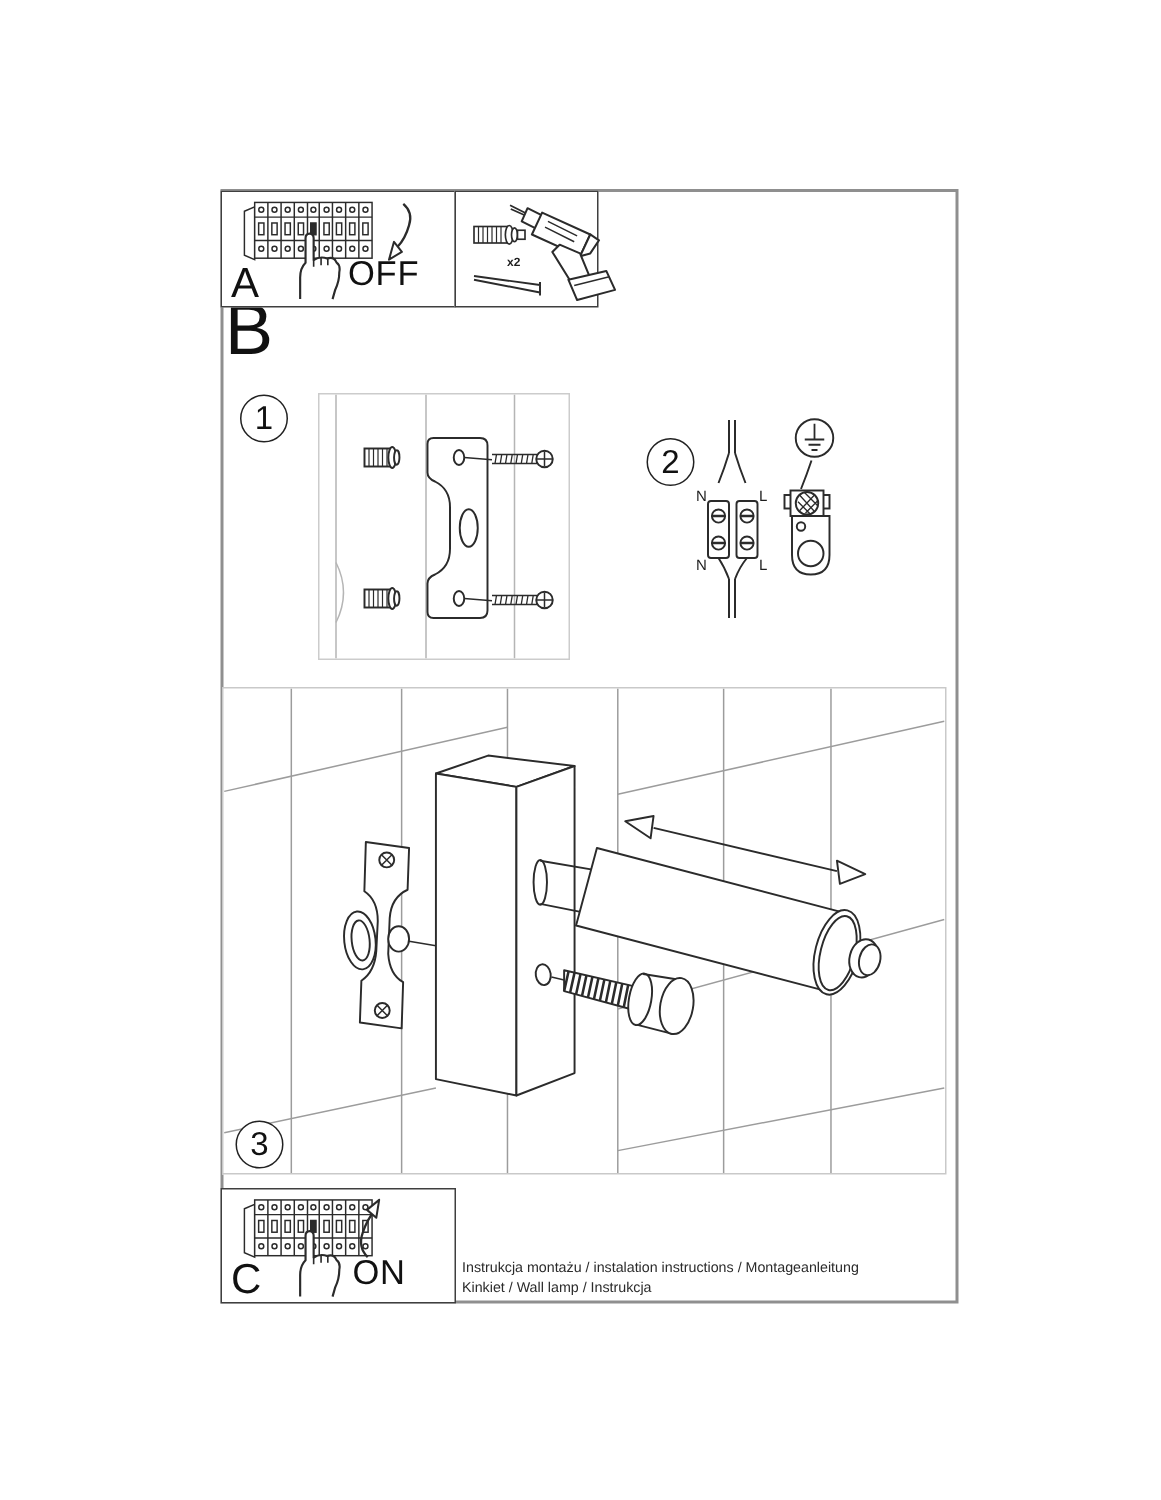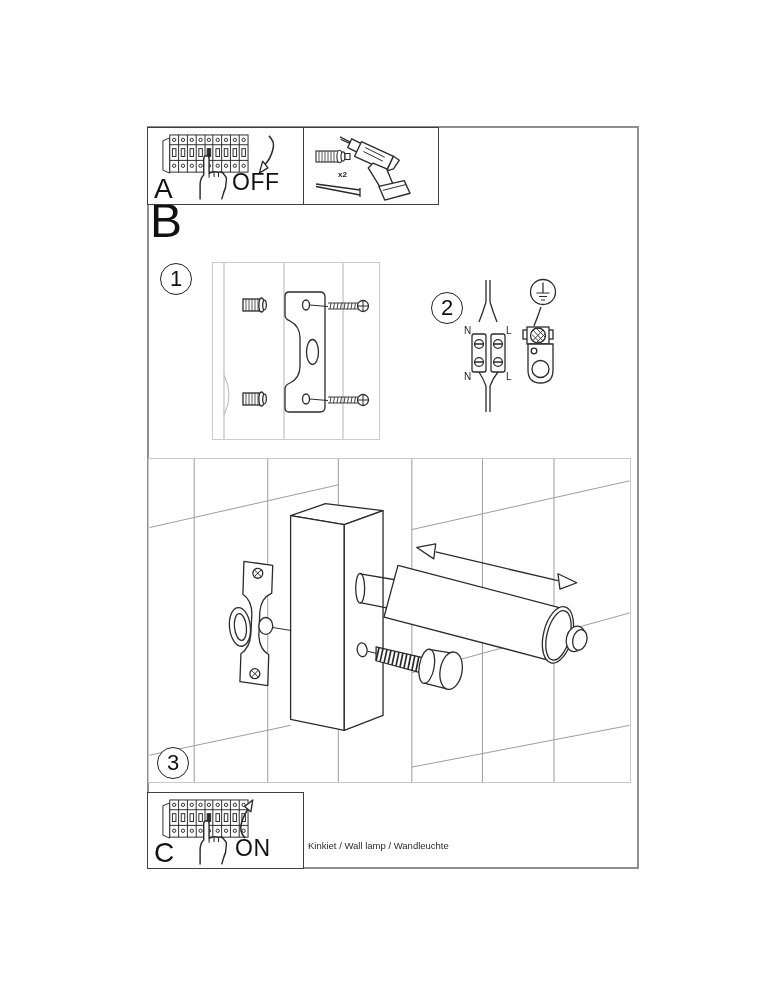--- a/index.html
+++ b/index.html
@@ -2,21 +2,21 @@
 <html><head>
 <meta charset="utf-8">
 <style>
   html,body{margin:0;padding:0;background:#fff;}
   #sheet{position:relative;width:774px;height:1000px;background:#fff;
          font-family:"Liberation Sans",sans-serif;color:#1d1d1d;overflow:hidden;}
   .abs{position:absolute;}
   #frame-b{left:147px;top:126px;width:492px;height:743px;border:2px solid #8f8f8f;box-sizing:border-box;z-index:1;}
   .panel{background:#fff;border:1px solid #3f3f3f;box-sizing:border-box;z-index:3;}
   #panel-a{left:147px;top:127px;width:157px;height:78px;}
-  #panel-tools{left:303px;top:127px;width:136px;height:78px;}
+  #panel-tools{left:303px;top:127px;width:96px;height:78px;}
   #panel-c{left:147px;top:792px;width:157px;height:77px;}
   .corner-letter{position:absolute;left:6px;bottom:1px;font-size:28px;color:#111;line-height:1;}
   .state-label{position:absolute;font-size:23px;color:#111;line-height:1;letter-spacing:0.5px;}
   #section-b-label{left:150px;top:197px;font-size:48px;color:#111;line-height:1;z-index:2;}
   .step-circle{width:32px;height:32px;border:1.6px solid #222;border-radius:50%;background:#fff;
                display:flex;align-items:center;justify-content:center;font-size:22px;color:#111;z-index:4;box-sizing:border-box;}
   #step1-circle{left:160px;top:263px;}
   #step2-circle{left:431px;top:292px;}
   #step3-circle{left:157px;top:747px;}
   .illu{background:#fff;box-sizing:border-box;}
@@ -322,16 +322,17 @@
     </svg>
     <svg class="abs" style="left:88px;top:5px;" width="24" height="42" viewBox="0 0 24 44">
       <path d="M9 42 Q2 35 5.5 25 Q8.5 16 13.5 10" fill="none" stroke="#2b2b2b" stroke-width="1.6"></path>
       <polygon points="17,2 8.5,9 15,14.5" fill="#fff" stroke="#2b2b2b" stroke-width="1.4" stroke-linejoin="round"></polygon>
     </svg>
     <div class="state-label" style="left:87px;top:44px;">ON</div>
     <div class="corner-letter">C</div>
   </div>
 
   <div class="abs" id="footer">
-    <div>Kinkiet / Wall lamp / Wandleuchte</div>
+    <div>Instrukcja montażu / instalation instructions / Montageanleitung</div>
+    <div>Kinkiet / Wall lamp / Instrukcja</div>
   </div>
 
 </div>
 
 </body></html>

